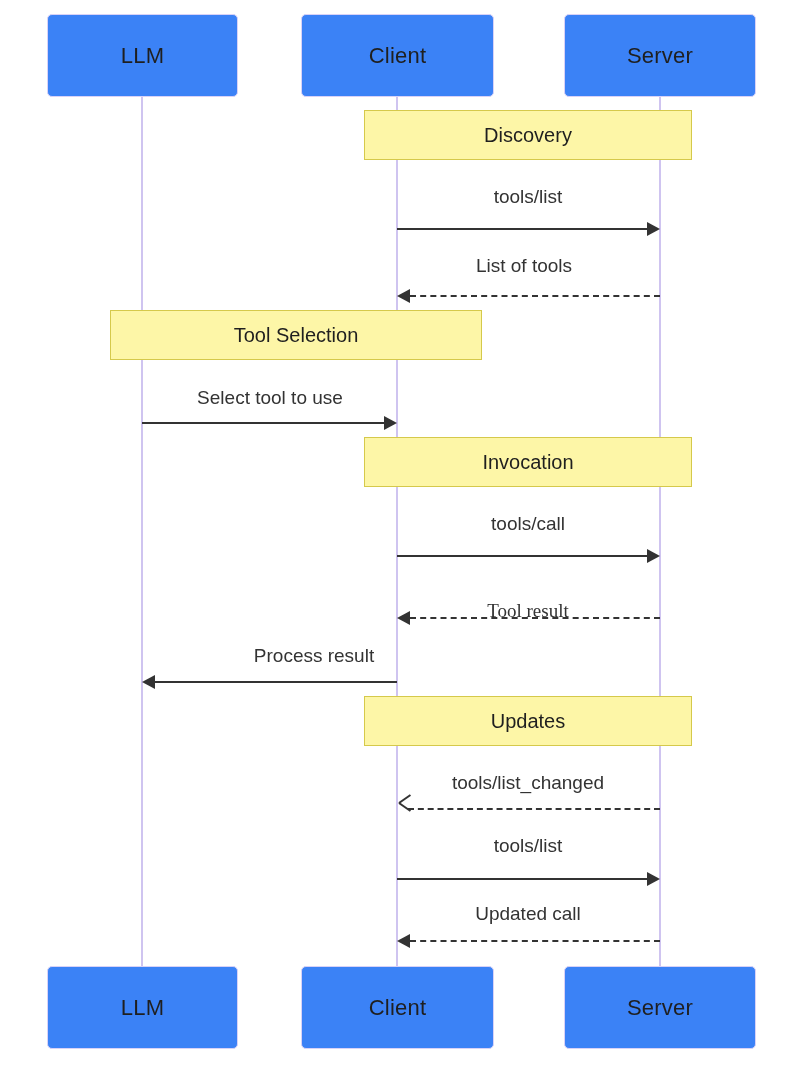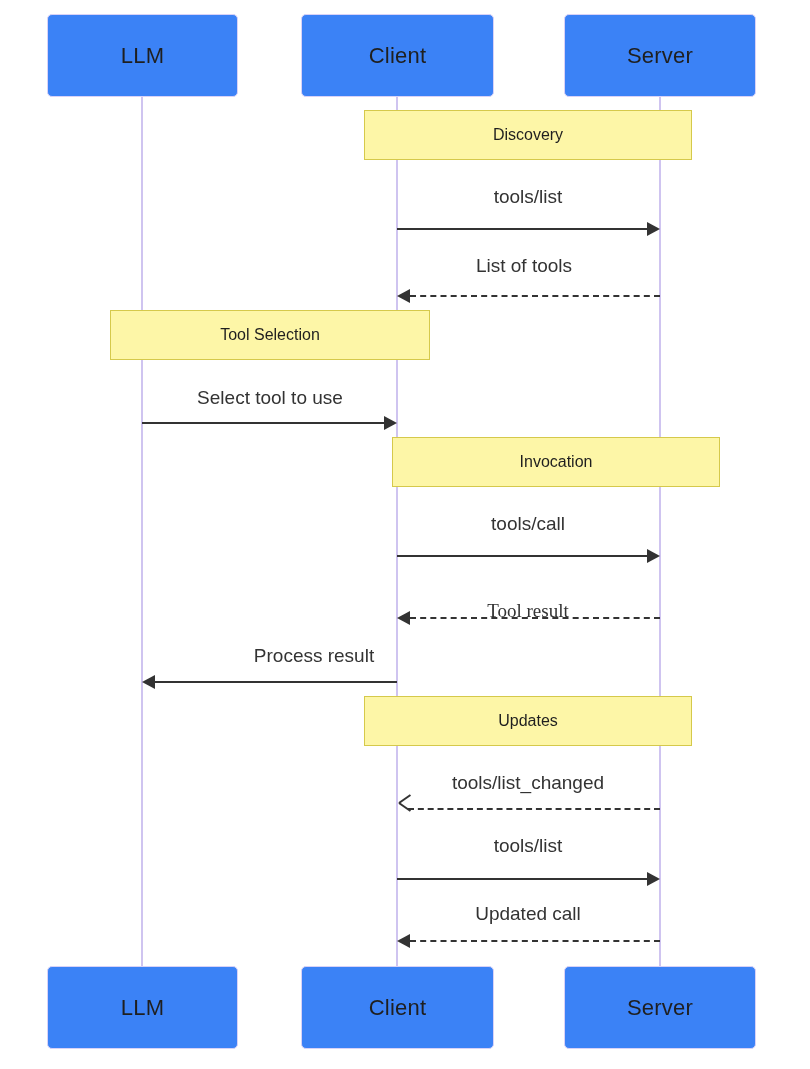--- a/index.html
+++ b/index.html
@@ -44,21 +44,21 @@
   
   .note-box {
     position: absolute;
     background: #fdf6a7;
     border: 1px solid #d5c94b;
     box-sizing: border-box;
     display: flex;
     align-items: center;
     justify-content: center;
     color: #1f1f1f;
-    font-size: 16px;
+    font-size: 20px;
   }
   
   .msg-label {
     position: absolute;
     color: #333333;
     font-size: 19px;
     white-space: nowrap;
     text-align: center;
     transform: translateX(-50%);
   }
@@ -127,24 +127,24 @@
   <div class="actor-box" style="left:301px; top:14px; width:193px; height:83px;">
     <span>Client</span>
   </div>
   <div class="actor-box" style="left:564px; top:14px; width:192px; height:83px;">
     <span>Server</span>
   </div>
 
   <div class="note-box" style="left:364px; top:110px; width:328px; height:50px;">
     <span>Discovery</span>
   </div>
-  <div class="note-box" style="left:110px; top:310px; width:320px; height:50px;">
+  <div class="note-box" style="left:110px; top:310px; width:372px; height:50px;">
     <span>Tool Selection</span>
   </div>
-  <div class="note-box" style="left:364px; top:437px; width:328px; height:50px;margin-left:28px;">
+  <div class="note-box" style="left:364px; top:437px; width:328px; height:50px;">
     <span>Invocation</span>
   </div>
   <div class="note-box" style="left:364px; top:696px; width:328px; height:50px;">
     <span>Updates</span>
   </div>
 
   <div class="msg-label" style="left:528px; top:186px;">tools/list</div>
   <div class="arrow-line" style="left:397px; top:228px; width:250px;"></div>
   <div class="arrow-head right" style="left:647px; top:222px;"></div>
 

